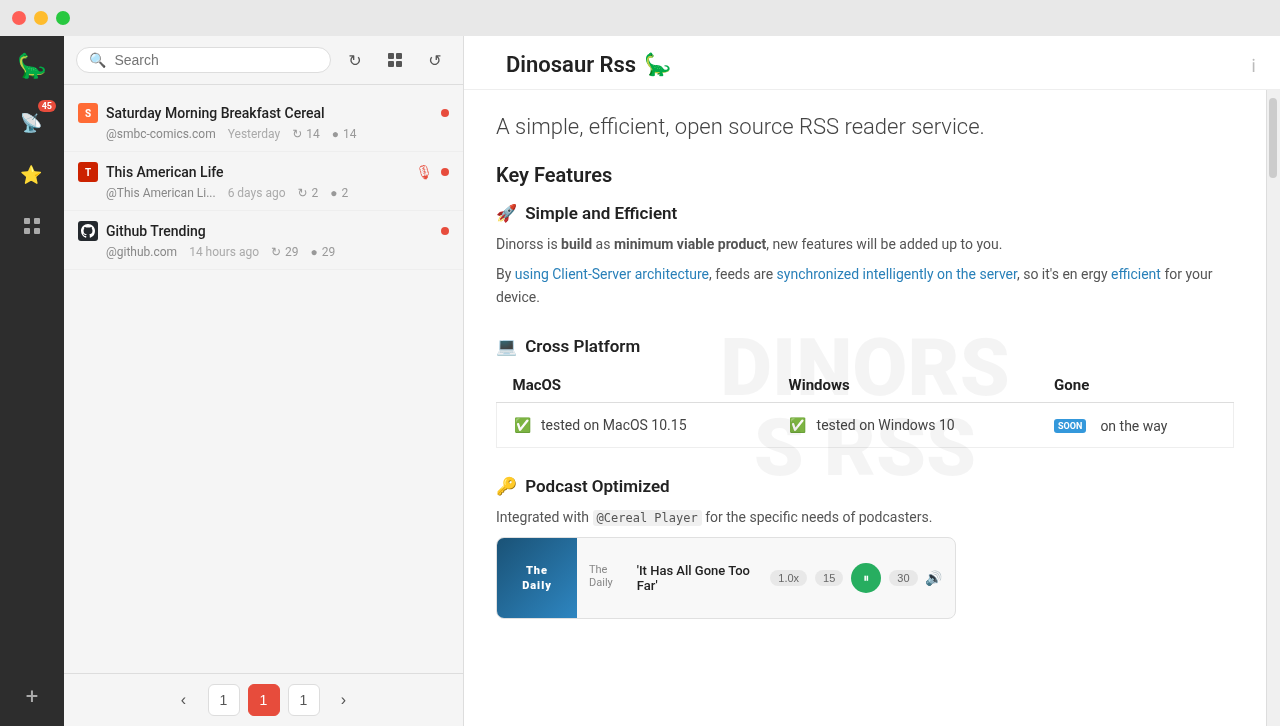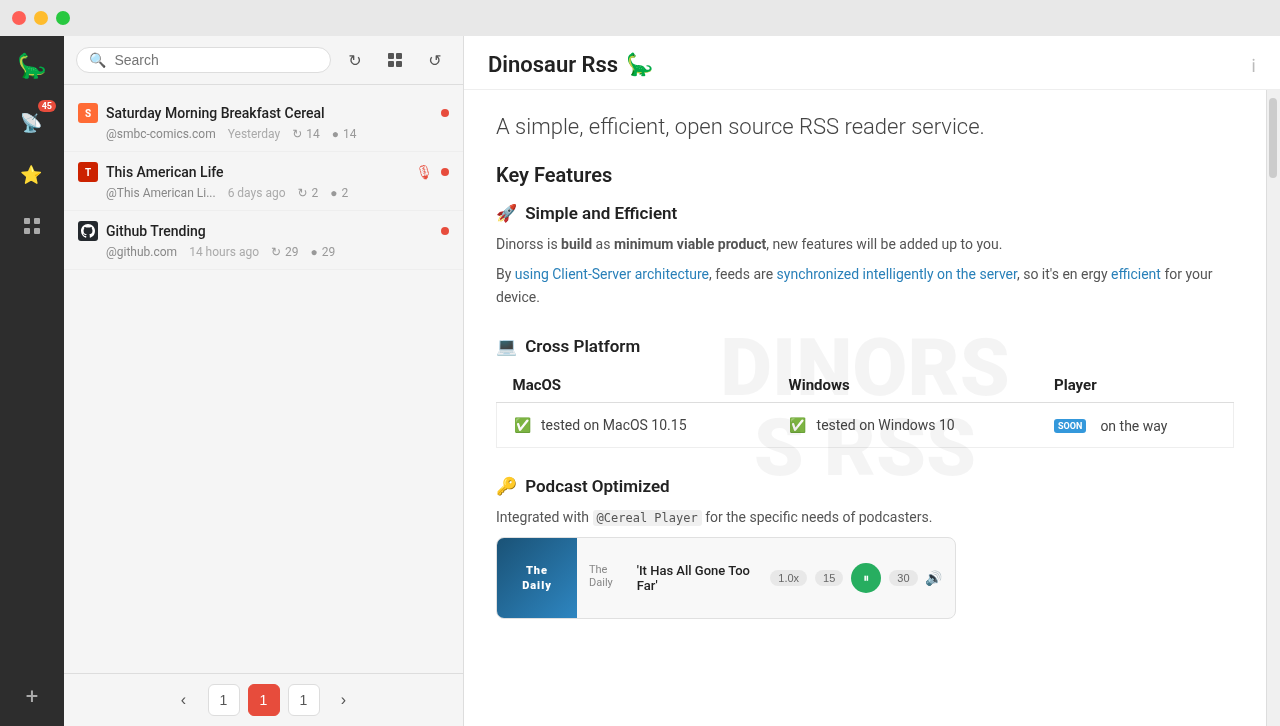--- a/index.html
+++ b/index.html
@@ -261,20 +261,21 @@
       border-bottom: 1px solid #eee;
       flex-shrink: 0;
     }
     .content-title {
       font-size: 22px;
       font-weight: 600;
       color: #222;
       display: flex;
       align-items: center;
       gap: 8px;
+      margin-left: 18px;
     }
     .scrollbar-area {
       width: 14px;
       position: relative;
       background: #f0f0f0;
       border-left: 1px solid #ddd;
       flex-shrink: 0;
     }
     .scrollbar-thumb {
       width: 8px;
@@ -647,21 +648,21 @@
         <div class="feature-section">
           <div class="feature-heading">
             <span>💻</span>
             <span>Cross Platform</span>
           </div>
           <table class="platform-table">
             <thead>
               <tr>
                 <th>MacOS</th>
                 <th>Windows</th>
-                <th>Player</th>
+                <th>Gone</th>
               </tr>
             </thead>
             <tbody>
               <tr>
                 <td>
                   <span class="platform-check">
                     <span class="check-icon">✅</span>
                     <span>tested on MacOS 10.15</span>
                   </span>
                 </td>

